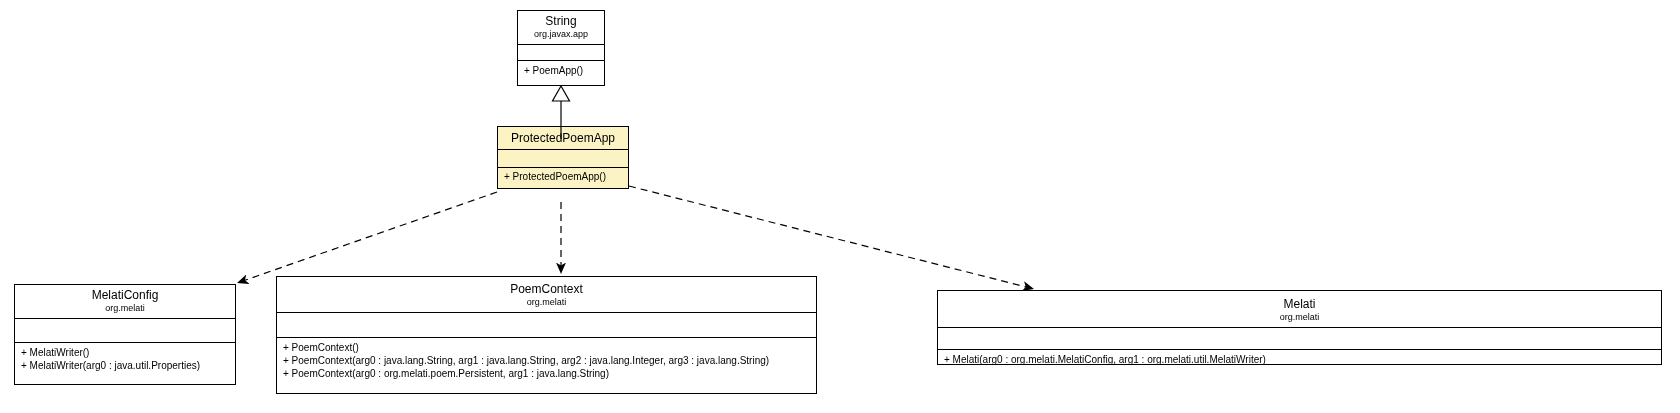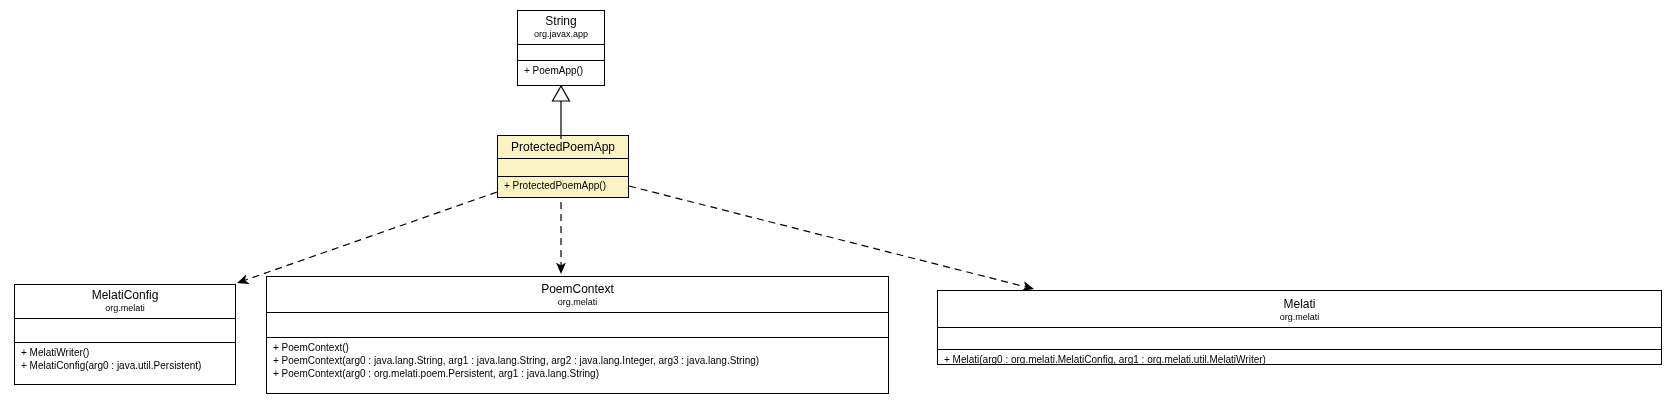--- a/index.html
+++ b/index.html
@@ -40,43 +40,43 @@
     <div class="compartment title" style="height:34px;">
       <div class="cls-name">String</div>
       <div class="cls-pkg">org.javax.app</div>
     </div>
     <div class="compartment" style="height:16px;"></div>
     <div class="compartment last methods">
       <div class="method">+ PoemApp()</div>
     </div>
   </div>
 
-  <div class="uml-class" style="left: 497px; top: 135px; width: 132px; height: 63px; background: rgb(251, 243, 196);">
+  <div class="uml-class" style="left: 497px; top: 126px; width: 132px; height: 63px; background: rgb(251, 243, 196);">
     <div class="compartment title center" style="height:23px;">
       <div class="cls-name">ProtectedPoemApp</div>
     </div>
     <div class="compartment" style="height:18px;"></div>
     <div class="compartment last methods" style="padding-top:2px;">
       <div class="method">+ ProtectedPoemApp()</div>
     </div>
   </div>
 
   <div class="uml-class" style="left:14px; top:284px; width:222px; height:101px;justify-content:flex-end;">
     <div class="compartment title" style="height:34px;">
       <div class="cls-name">MelatiConfig</div>
       <div class="cls-pkg">org.melati</div>
     </div>
     <div class="compartment" style="height:24px;"></div>
     <div class="compartment last methods">
       <div class="method">+ MelatiWriter()</div>
-      <div class="method">+ MelatiConfig(arg0 : java.util.Persistent)</div>
+      <div class="method">+ MelatiWriter(arg0 : java.util.Properties)</div>
     </div>
   </div>
 
-  <div class="uml-class" style="left:266px; top:276px; width:623px; height:118px;">
+  <div class="uml-class" style="left:276px; top:276px; width:541px; height:118px;">
     <div class="compartment title" style="height:36px; padding-top:5px;">
       <div class="cls-name">PoemContext</div>
       <div class="cls-pkg">org.melati</div>
     </div>
     <div class="compartment" style="height:25px;"></div>
     <div class="compartment last methods">
       <div class="method">+ PoemContext()</div>
       <div class="method">+ PoemContext(arg0 : java.lang.String, arg1 : java.lang.String, arg2 : java.lang.Integer, arg3 : java.lang.String)</div>
       <div class="method">+ PoemContext(arg0 : org.melati.poem.Persistent, arg1 : java.lang.String)</div>
     </div>

